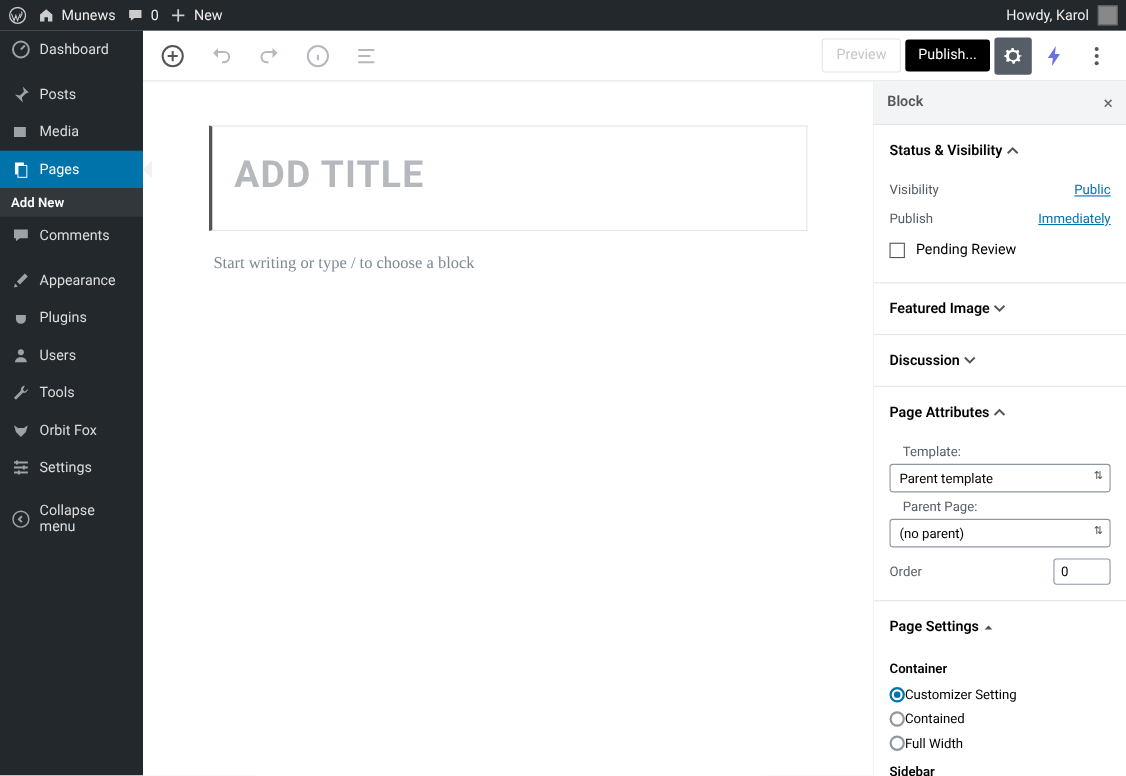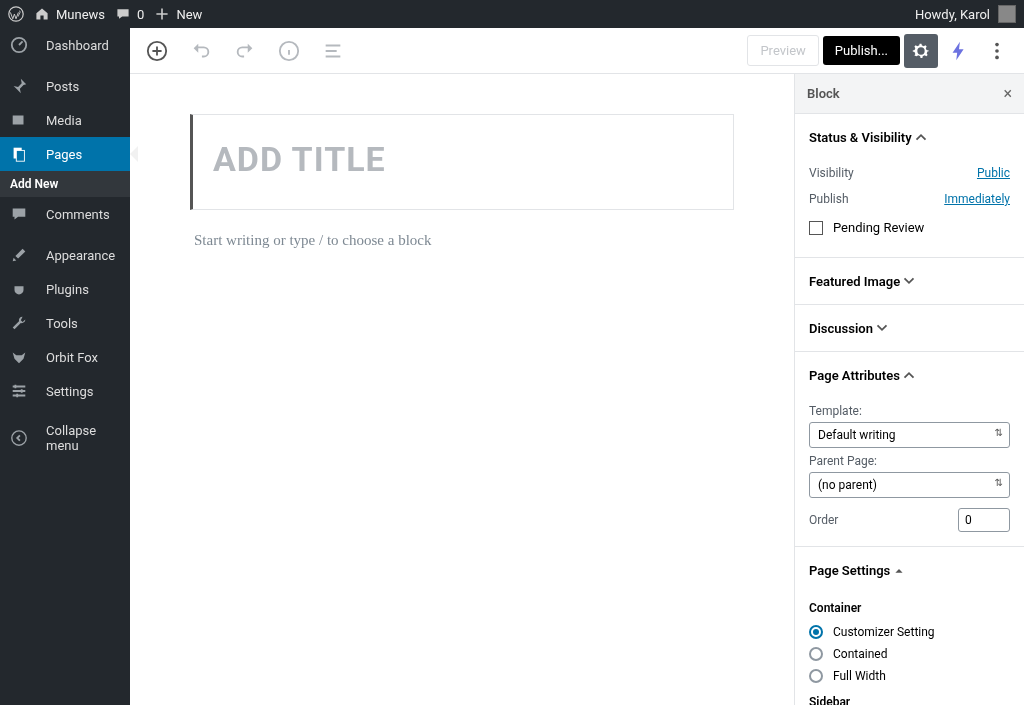--- a/index.html
+++ b/index.html
@@ -8,21 +8,21 @@
 .adminbar { background: #23282d; height: 28px; display: flex; align-items: center; color: #eee; font-size: 13px; padding: 0 8px; justify-content: space-between; }
 .adminbar-left { display: flex; align-items: flex-start; gap: 10px; }
 .adminbar-right { display: flex; align-items: center; gap: 8px; }
 .adminbar-item { display: flex; align-items: center; gap: 6px; cursor: pointer; }
 .adminbar svg { width: 16px; height: 16px; fill: #ccc; }
 .avatar { width: 18px; height: 18px; background: #888; border: 1px solid #666; }
 
 .layout { display: flex; height: calc(705px - 28px); }
 
 .sidebar { width: 130px; background: #23282d; color: #eee; font-size: 13px; flex-shrink: 0; }
-.sidebar-item { display: flex; align-items: center; gap: 18px; padding: 8px 10px; cursor: pointer; color: #ddd; }
+.sidebar-item { display: flex; align-items: center; gap: 8px; padding: 8px 10px; cursor: pointer; color: #ddd; }
 .sidebar-item svg { width: 18px; height: 18px; fill: #9ca2a7; flex-shrink: 0; }
 .sidebar-item.active { background: #0073aa; color: #fff; position: relative; }
 .sidebar-item.active svg { fill: #fff; }
 .sidebar-item.active::after { content: ""; position: absolute; right: -8px; top: 50%; transform: translateY(-50%); border: 8px solid transparent; border-right-color: #f1f1f1; }
 .sidebar-sub { background: #32373c; }
 .sidebar-sub-item { padding: 6px 10px; font-size: 12px; color: #c0c4c8; cursor: pointer; }
 .sidebar-sub-item.active { color: #fff; font-weight: 600; }
 .sidebar-sep { height: 7px; }
 
 .editor-area { flex: 1; display: flex; flex-direction: column; background: #fff; }
@@ -50,27 +50,27 @@
 .settings-close { margin-left: auto; padding: 8px 12px; color: #666; cursor: pointer; font-size: 16px; }
 .panel { border-bottom: 1px solid #e2e4e7; }
 .panel-header { display: flex; justify-content: flex-start; align-items: center; padding: 14px 14px; font-weight: 600; cursor: pointer; }
 .panel-header svg { width: 18px; height: 18px; fill: #555; }
 .panel-body { padding: 0 14px 14px; }
 .row { display: flex; justify-content: space-between; align-items: center; padding: 6px 0; font-size: 12px; }
 .row .lbl { color: #555d66; }
 .row .val-link { color: #0073aa; text-decoration: underline; cursor: pointer; }
 .check-row { display: flex; align-items: center; gap: 10px; padding: 8px 0; }
 .check-row .cbox { width: 14px; height: 14px; border: 1.5px solid #555; }
-.field-label { font-size: 12px; color: #555d66; margin: 6px 0 4px; }
+.field-label { font-size: 12px; color: #555d66; margin: 6px 12px 4px; }
 .select { width: 100%; border: 1px solid #8f98a1; border-radius: 3px; padding: 5px 8px; font-size: 12px; background: #fff; position: relative; }
 .select::after { content: "⇅"; position: absolute; right: 6px; top: 4px; font-size: 10px; color: #555; }
 .order-row { display: flex; justify-content: space-between; align-items: center; margin-top: 10px; }
 .order-input { width: 52px; border: 1px solid #8f98a1; border-radius: 3px; padding: 4px 6px; font-size: 12px; text-align: left; }
 .sub-h { font-weight: 600; font-size: 12px; margin: 8px 0 6px; }
-.radio-row { display: flex; gap: 10px; padding: 4px 0; font-size: 12px; }
+.radio-row { display: flex; padding: 4px 0; font-size: 12px; }
 .radio { width: 14px; height: 14px; border: 2px solid #8f98a1; border-radius: 50%; flex-shrink: 0; position: relative; }
 .radio.checked { border-color: #0073aa; }
 .radio.checked::after { content: ""; position: absolute; inset: 2px; background: #0073aa; border-radius: 50%; }
 </style>
 </head>
 <body>
 
 <div class="adminbar">
   <div class="adminbar-left">
     <div class="adminbar-item">
@@ -150,20 +150,27 @@
         <span>Appearance</span>
       </div>
     <div class="sidebar-item">
         <svg viewBox="0 0 20 20">
           <path d="M7 3v4M13 3v4M5 7h10v4a5 5 0 01-10 0zM10 16v3"></path>
         </svg>
         <span>Plugins</span>
       </div>
     <div class="sidebar-item">
         <svg viewBox="0 0 20 20">
+          <circle cx="10" cy="7" r="3"></circle>
+          <path d="M4 17c0-3 3-5 6-5s6 2 6 5z"></path>
+        </svg>
+        <span>Users</span>
+      </div>
+    <div class="sidebar-item">
+        <svg viewBox="0 0 20 20">
           <path d="M14 3a4 4 0 00-4 5l-7 7 2 2 7-7a4 4 0 005-4l-3 3-2-2z"></path>
         </svg>
         <span>Tools</span>
       </div>
     <div class="sidebar-item">
         <svg viewBox="0 0 20 20">
           <path d="M3 5l4 3h6l4-3-2 7-5 5-5-5z"></path>
         </svg>
         <span>Orbit Fox</span>
       </div>
@@ -294,21 +301,21 @@
 
         <div class="panel">
           <div class="panel-header">
               <span>Page Attributes</span>
               <svg viewBox="0 0 20 20">
                 <path d="M5 13l5-5 5 5" fill="none" stroke="#555" stroke-width="2"></path>
               </svg>
             </div>
           <div class="panel-body">
             <div class="field-label">Template:</div>
-            <div class="select">Default writing</div>
+            <div class="select">Parent template</div>
             <div class="field-label">Parent Page:</div>
             <div class="select">(no parent)</div>
             <div class="order-row">
               <span class="field-label" style="margin:0">Order</span>
               <input class="order-input" value="0" style="">
             </div>
           </div>
         </div>
 
         <div class="panel">

